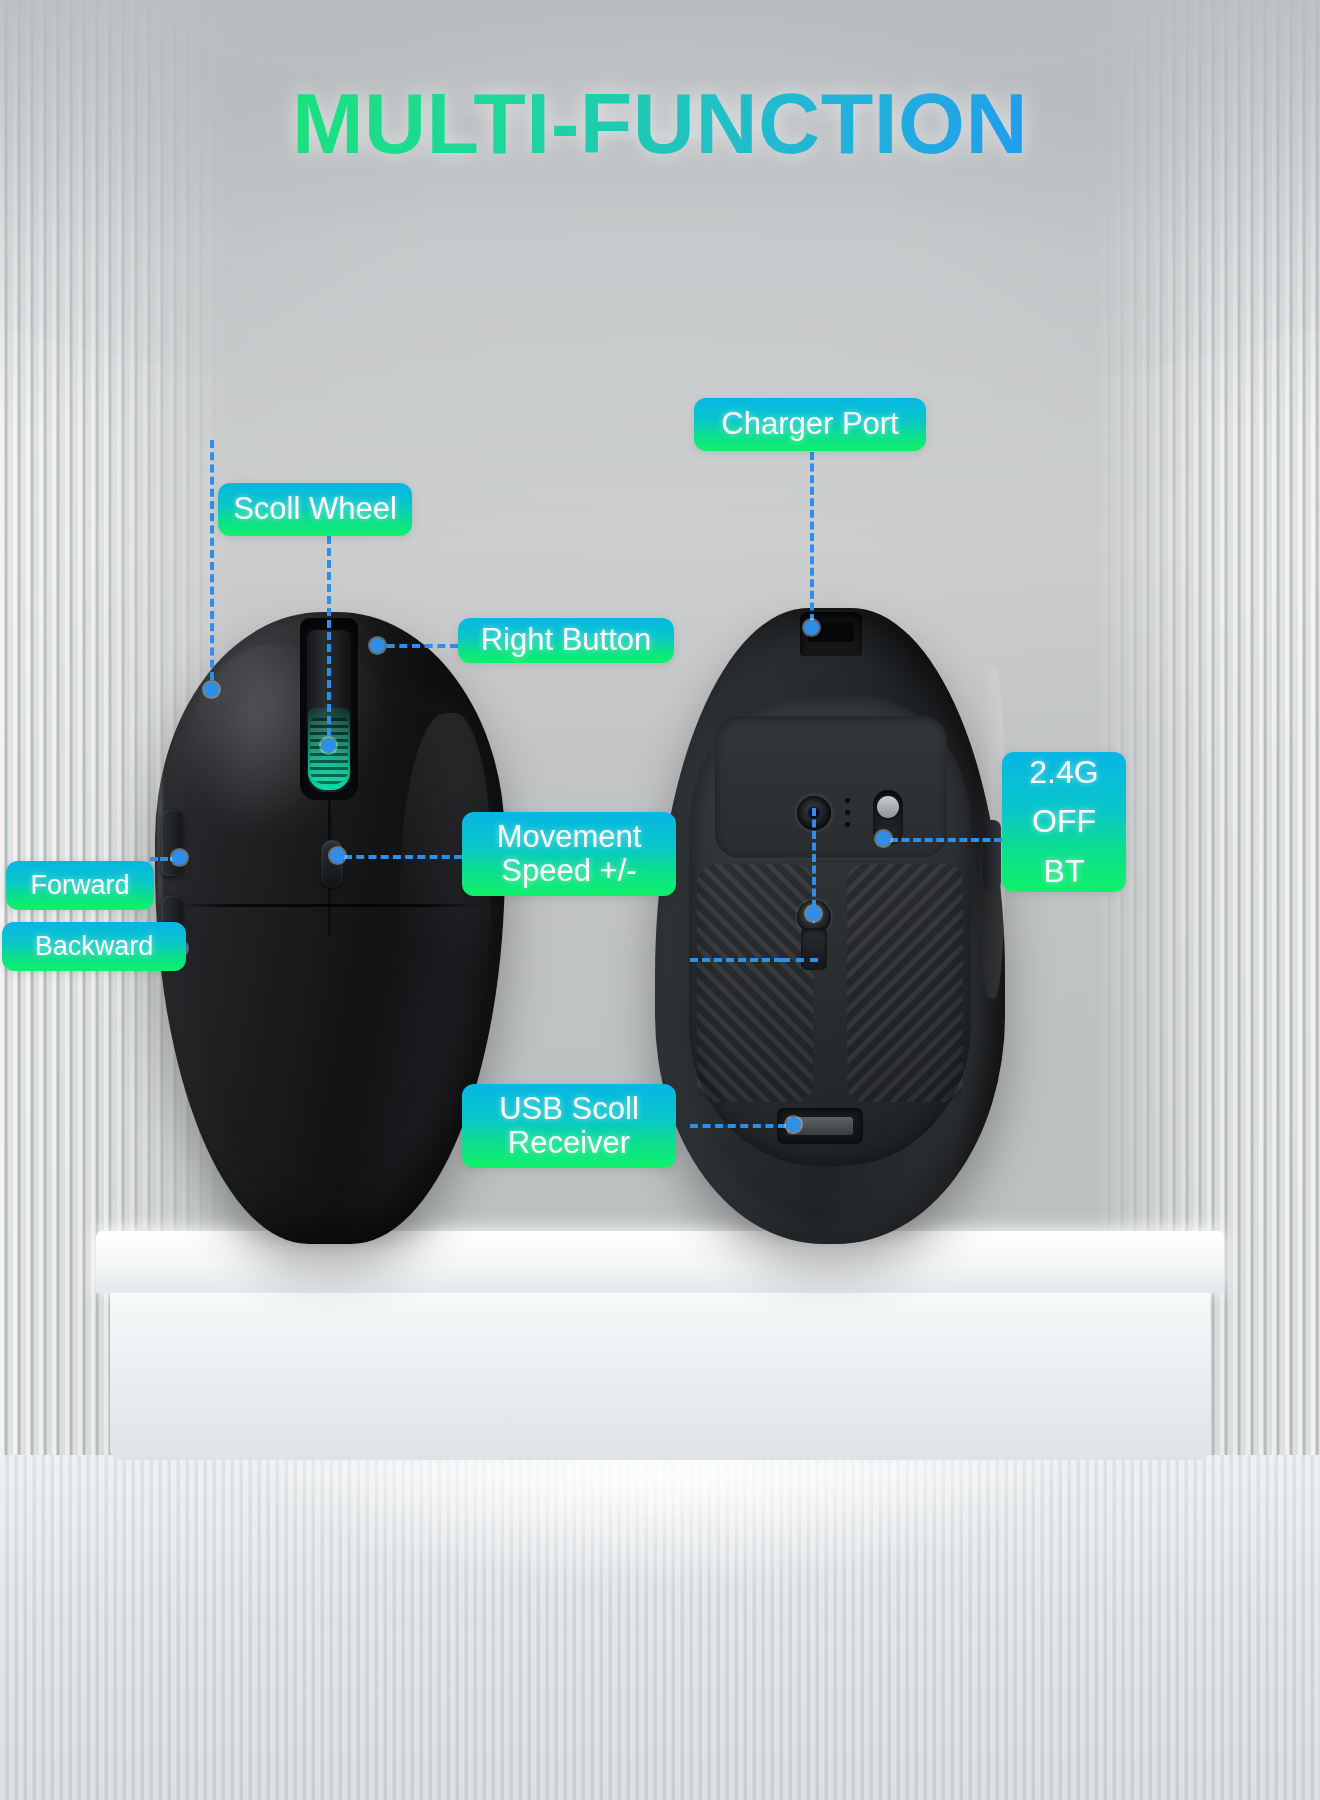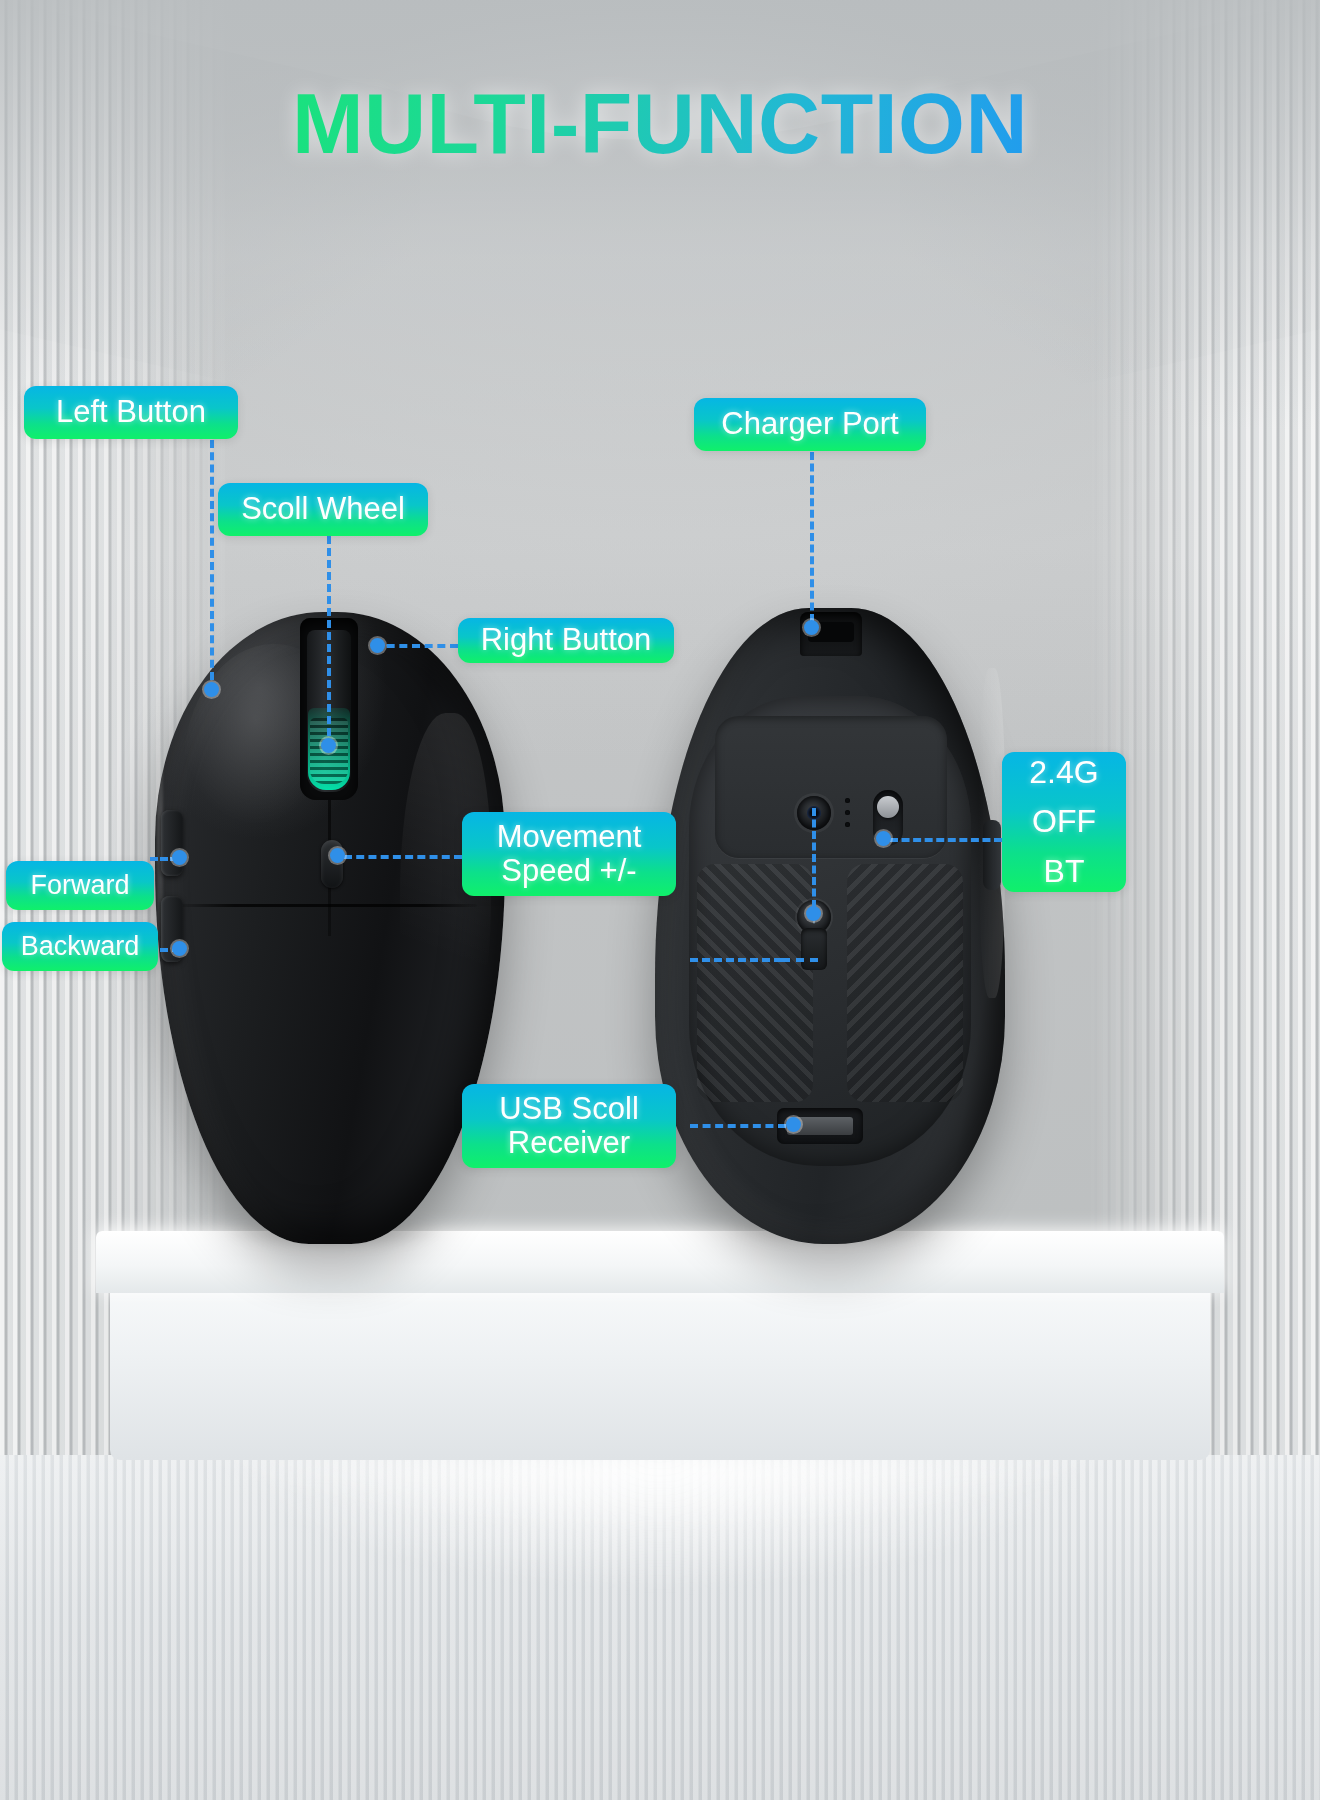--- a/index.html
+++ b/index.html
@@ -432,29 +432,28 @@
   <div class="dot" style="left:876px;top:831px;"></div>
 
   <div class="dash-h" style="left:690px;top:958px;width:92px;"></div>
   <div class="dot" style="left:806px;top:906px;"></div>
   <div class="dash-v" style="left:812px;top:808px;height:100px;"></div>
   <div class="dash-h" style="left:782px;top:958px;width:36px;"></div>
 
   <div class="dash-h" style="left:690px;top:1124px;width:96px;"></div>
   <div class="dot" style="left:786px;top:1117px;"></div>
 
-  <div class="lbl" style="left:24px;top:386px;width:214px;height:53px;font-size:31px;">Left Button</div>
-
-  <div class="lbl" style="left:218px;top:483px;width:210px;height:53px;font-size:31px;">Scoll Wheel</div>
+
+  <div class="lbl" style="left:218px;top:483px;width:194px;height:53px;font-size:31px;">Scoll Wheel</div>
 
   <div class="lbl" style="left:458px;top:618px;width:216px;height:45px;font-size:31px;">Right Button</div>
 
   <div class="lbl" style="left:6px;top:832px;width:148px;height:49px;font-size:27px;margin-top:29px;">Forward</div>
 
-  <div class="lbl" style="left:2px;top:922px;width:156px;height:49px;font-size:27px;">Backward</div>
+  <div class="lbl" style="left:2px;top:922px;width:184px;height:49px;font-size:27px;">Backward</div>
 
   <div class="lbl" style="left:694px;top:398px;width:232px;height:53px;font-size:31px;">Charger Port</div>
 
   <div class="lbl" style="left:462px;top:812px;width:214px;height:84px;font-size:31px;">Movement
 Speed +/-</div>
 
 
   <div class="lbl" style="left:462px;top:1084px;width:214px;height:84px;font-size:31px;">USB Scoll
 Receiver</div>
 

